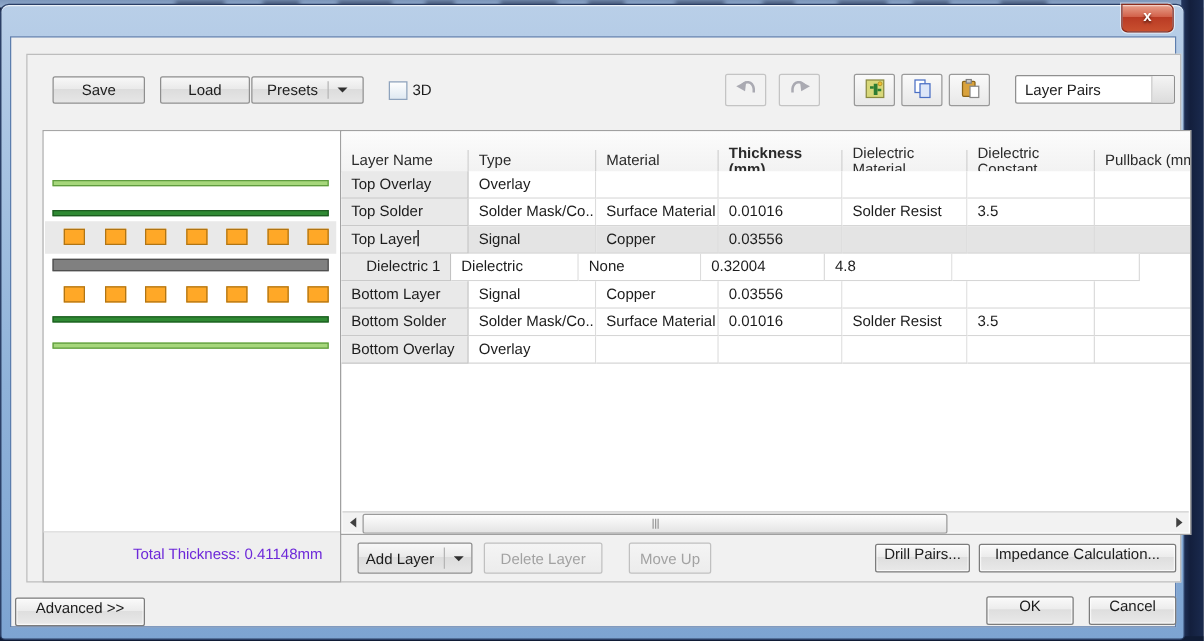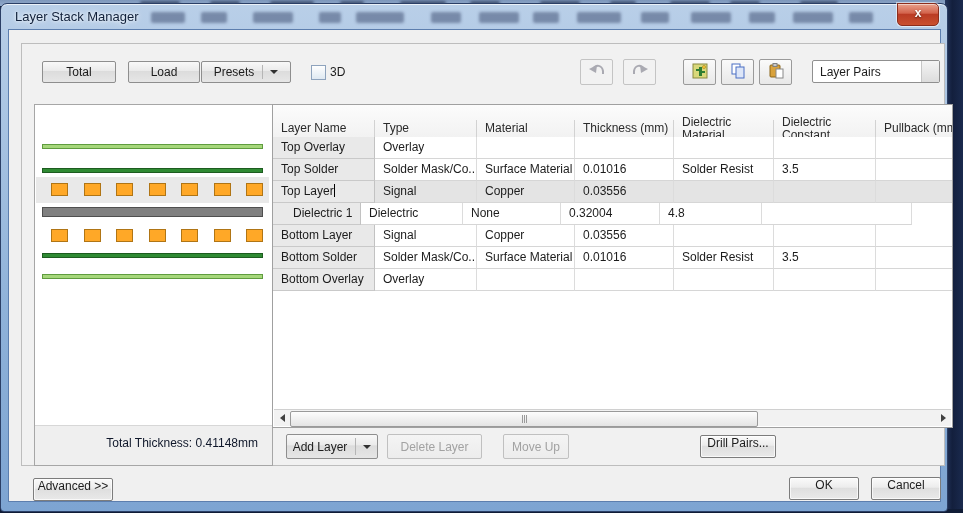--- a/index.html
+++ b/index.html
@@ -37,21 +37,21 @@
   .combo{position:absolute;box-sizing:border-box;border:1px solid #8f8f8f;background:#fff;display:flex;align-items:center;cursor:pointer;border-radius:2px;}
   .combo .val{flex:1;padding-left:7px;}
   .combo .arrow-zone{width:17px;align-self:stretch;border-left:1px solid #c6c6c6;background:linear-gradient(#f4f4f4,#dcdcdc);display:flex;align-items:center;justify-content:center;}
 
   
   .preview-box{position:absolute;left:12px;top:60px;width:237px;height:360px;border:1px solid #a6a6a6;background:#efefef;}
   .preview-white{position:absolute;left:0;top:0;width:100%;height:320px;background:#fff;border-bottom:1px solid #d7d7d7;}
   .pl-bar{position:absolute;left:7px;width:221px;box-sizing:border-box;}
   .pl-strip{position:absolute;left:1px;width:233px;}
   .pad{position:absolute;width:17px;height:13px;box-sizing:border-box;}
-  .total-label{position:absolute;right:14px;top:331px;font-size:12px;color:#0f172a;}
+  .total-label{position:absolute;right:14px;top:331px;font-size:12px;color:#6d28d9;}
 
   
   .grid-box{position:absolute;left:250px;top:60px;width:679px;height:322px;border:1px solid #a0a0a0;background:#fff;overflow:hidden;}
   .ghead{position:absolute;left:0;top:0;height:32px;width:760px;display:flex;background:linear-gradient(#fcfcfc,#f2f2f2);border-bottom:1px solid #b6b6b6;}
   .hcell{box-sizing:border-box;border-right:1px solid #d2d2d2;display:flex;align-items:center;padding-left:8px;color:#2a2a2a;line-height:13px;margin-top:15px;}
   .gbody{position:absolute;left:0;top:32px;width:760px;}
   .trow{display:flex;height:22px;background:#fff;cursor:default;}
   .trow.sel .cell{background:#e4e4e4;}
   .cell{box-sizing:border-box;border-right:1px solid #dcdcdc;border-bottom:1px solid #d6d6d6;padding-left:8px;line-height:21px;
         white-space:nowrap;overflow:hidden;background:#fff;}
@@ -86,44 +86,27 @@
       <div class="smudge hi" style="left: 540px; width: 40px;"></div>
       <div class="smudge hi" style="left: 610px; width: 26px;"></div>
       <div class="smudge hi" style="left: 670px; width: 40px;"></div>
       <div class="smudge hi" style="left: 730px; width: 30px;"></div>
       <div class="smudge hi" style="left: 800px; width: 38px;"></div>
     </div>
   <div class="desktop-right"></div>
   <div class="desktop-bottom"></div>
 
   <div class="win">
-    <div class="titlebar" id="titlebar">
-      <span class="title-text">Layer Stack Manager</span>
-    <div class="smudge" style="left: 150px; width: 34px;"></div>
-        <div class="smudge" style="left: 200px; width: 26px;"></div>
-        <div class="smudge" style="left: 252px; width: 40px;"></div>
-        <div class="smudge" style="left: 318px; width: 22px;"></div>
-        <div class="smudge" style="left: 355px; width: 48px;"></div>
-        <div class="smudge" style="left: 430px; width: 30px;"></div>
-        <div class="smudge" style="left: 478px; width: 40px;"></div>
-        <div class="smudge" style="left: 532px; width: 26px;"></div>
-        <div class="smudge" style="left: 576px; width: 44px;"></div>
-        <div class="smudge" style="left: 640px; width: 28px;"></div>
-        <div class="smudge" style="left: 690px; width: 40px;"></div>
-        <div class="smudge" style="left: 748px; width: 26px;"></div>
-        <div class="smudge" style="left: 792px; width: 40px;"></div>
-        <div class="smudge" style="left: 848px; width: 24px;"></div>
-      </div>
     <div class="close-btn">x</div>
 
     <div class="client">
       <div class="content-panel">
 
         <div class="btn" style="left:20px;top:17px;width:74px;height:22px;">
-            <span>Total</span>
+            <span>Save</span>
           </div>
         <div class="btn" style="left:106px;top:17px;width:72px;height:22px;">
             <span>Load</span>
           </div>
         <div class="btn" style="left:179px;top:17px;width:90px;height:22px;">
           <span>Presets</span>
             <span class="divider"></span>
             <span class="caret-down"></span>
         </div>
         <div class="checkbox" style="left:289px;top:21px;"></div>
@@ -194,21 +177,21 @@
               <div class="pl-bar" style="top: 169px; height: 5px; background: rgb(166, 215, 123); border: 1px solid rgb(95, 156, 63);"></div>
             </div>
           <span class="total-label">Total Thickness: 0.41148mm</span>
         </div>
 
         <div class="grid-box">
           <div class="ghead" id="grid-head">
               <div class="hcell" style="width: 102px;">Layer Name</div>
               <div class="hcell" style="width: 102px;">Type</div>
               <div class="hcell" style="width: 98px;">Material</div>
-              <div class="hcell" style="width: 99px;">Thickness (mm)</div>
+              <div class="hcell" style="width: 99px; font-weight: bold;">Thickness (mm)</div>
               <div class="hcell" style="width: 100px;">Dielectric Material</div>
               <div class="hcell" style="width: 102px;">Dielectric Constant</div>
               <div class="hcell" style="width: 150px;">Pullback (mm)</div>
             </div>
           <div class="gbody" id="grid-body">
               <div class="trow">
                 <div class="cell namec" style="width: 102px;">Top Overlay</div>
                 <div class="cell" style="width: 102px;">Overlay</div>
                 <div class="cell" style="width: 98px;"></div>
                 <div class="cell" style="width: 99px;"></div>
@@ -290,23 +273,26 @@
           <span>Add Layer</span>
             <span class="divider"></span>
             <span class="caret-down"></span>
         </div>
         <div class="btn disabled" style="left:481px;top:390px;width:66px;height:25px;">
             <span>Move Up</span>
           </div>
         <div class="bbar-btn" style="left:678px;top:391px;width:76px;height:23px;">
             <span>Drill Pairs...</span>
           </div>
+        <div class="bbar-btn" style="left:761px;top:391px;width:158px;height:23px;">
+            <span>Impedance Calculation...</span>
+          </div>
       </div>
 
-      <div class="bbar-btn" style="left:24px;top:448px;width:80px;height:23px;">
+      <div class="bbar-btn" style="left:3px;top:448px;width:104px;height:23px;">
           <span>Advanced &gt;&gt;</span>
         </div>
       <div class="bbar-btn" style="left:780px;top:447px;width:70px;height:23px;">
           <span>OK</span>
         </div>
       <div class="bbar-btn" style="left:862px;top:447px;width:70px;height:23px;">
           <span>Cancel</span>
         </div>
     </div>
   </div>

